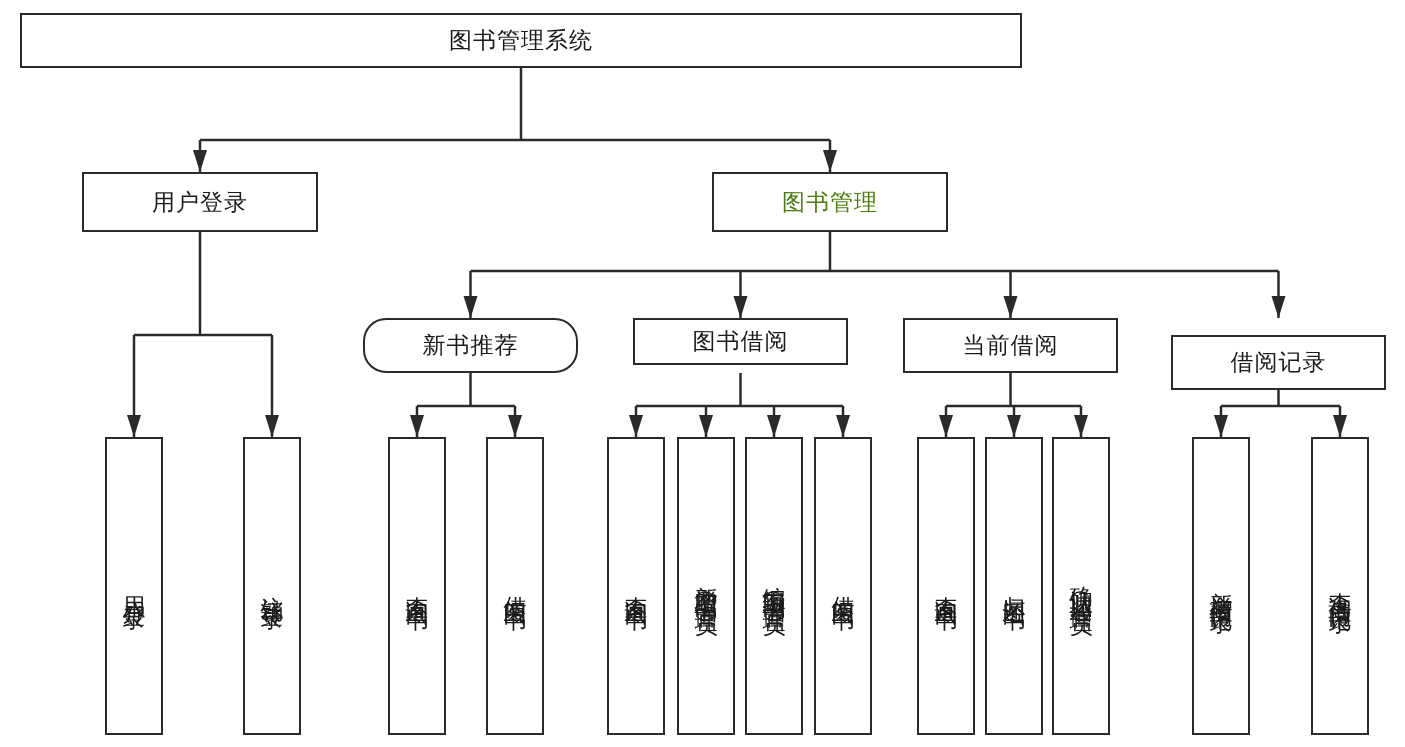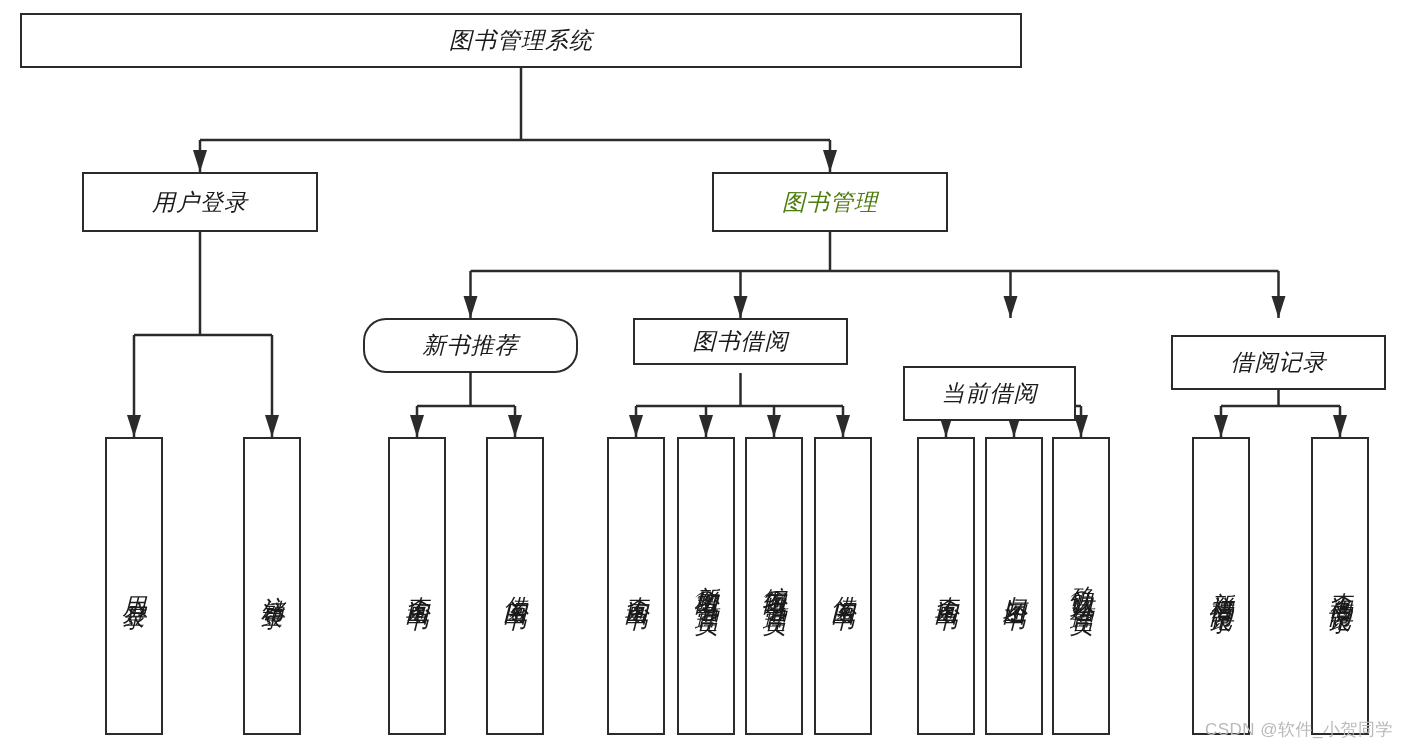--- a/index.html
+++ b/index.html
@@ -20,21 +20,20 @@
   }
   .node-box {
     position: absolute;
     box-sizing: border-box;
     background: #ffffff;
     border: 2px solid #2b2b2b;
     display: flex;
     align-items: center;
     justify-content: center;
     color: #1a1a1a;
-    font-style: italic;
   }
   .node-box.horizontal {
     font-size: 23px;
     line-height: 1.15;
     letter-spacing: 1px;
   }
   .node-box.vertical {
     writing-mode: vertical-rl;
     text-orientation: upright;
     font-size: 23px;
@@ -135,21 +134,21 @@
       </div>
       <div class="node-box horizontal" style="left: 712px; top: 172px; width: 236px; height: 60px; border-color: rgb(43, 43, 43); background: rgb(255, 255, 255); color: #4d7c0f;">
         <span class="node-label">图书管理</span>
       </div>
       <div class="node-box horizontal" style="left: 363px; top: 318px; width: 215px; height: 55px; border-color: rgb(43, 43, 43); background: rgb(255, 255, 255); color: rgb(26, 26, 26); border-radius: 23px;">
         <span class="node-label">新书推荐</span>
       </div>
       <div class="node-box horizontal" style="left: 633px; top: 318px; width: 215px; height: 47px; border-color: rgb(43, 43, 43); background: rgb(255, 255, 255); color: rgb(26, 26, 26);">
         <span class="node-label">图书借阅</span>
       </div>
-      <div class="node-box horizontal" style="left: 903px; top: 318px; width: 173px; height: 55px; border-color: rgb(43, 43, 43); background: rgb(255, 255, 255); color: rgb(26, 26, 26); margin-top: 48px;">
+      <div class="node-box horizontal" style="left: 903px; top: 318px; width: 215px; height: 55px; border-color: rgb(43, 43, 43); background: rgb(255, 255, 255); color: rgb(26, 26, 26);">
         <span class="node-label">当前借阅</span>
       </div>
       <div class="node-box horizontal" style="left: 1171px; top: 335px; width: 215px; height: 55px; border-color: rgb(43, 43, 43); background: rgb(255, 255, 255); color: rgb(26, 26, 26);">
         <span class="node-label">借阅记录</span>
       </div>
       <div class="node-box vertical" style="left: 105px; top: 437px; width: 58px; height: 298px; border-color: rgb(43, 43, 43); background: rgb(255, 255, 255); color: rgb(26, 26, 26);">
         <span class="node-label">用户登录</span>
       </div>
       <div class="node-box vertical" style="left: 243px; top: 437px; width: 58px; height: 298px; border-color: rgb(43, 43, 43); background: rgb(255, 255, 255); color: rgb(26, 26, 26);">
         <span class="node-label">注销登录</span>
@@ -181,14 +180,13 @@
       <div class="node-box vertical" style="left: 1052px; top: 437px; width: 58px; height: 298px; border-color: rgb(43, 43, 43); background: rgb(255, 255, 255); color: rgb(26, 26, 26);">
         <span class="node-label">确认归还（管理员）</span>
       </div>
       <div class="node-box vertical" style="left: 1192px; top: 437px; width: 58px; height: 298px; border-color: rgb(43, 43, 43); background: rgb(255, 255, 255); color: rgb(26, 26, 26);">
         <span class="node-label">新增借阅记录</span>
       </div>
       <div class="node-box vertical" style="left: 1311px; top: 437px; width: 58px; height: 298px; border-color: rgb(43, 43, 43); background: rgb(255, 255, 255); color: rgb(26, 26, 26);">
         <span class="node-label">查询借阅记录</span>
       </div>
     </div>
-  <div class="watermark">CSDN @软件_小贺同学</div>
 </div>
 
 </body></html>

